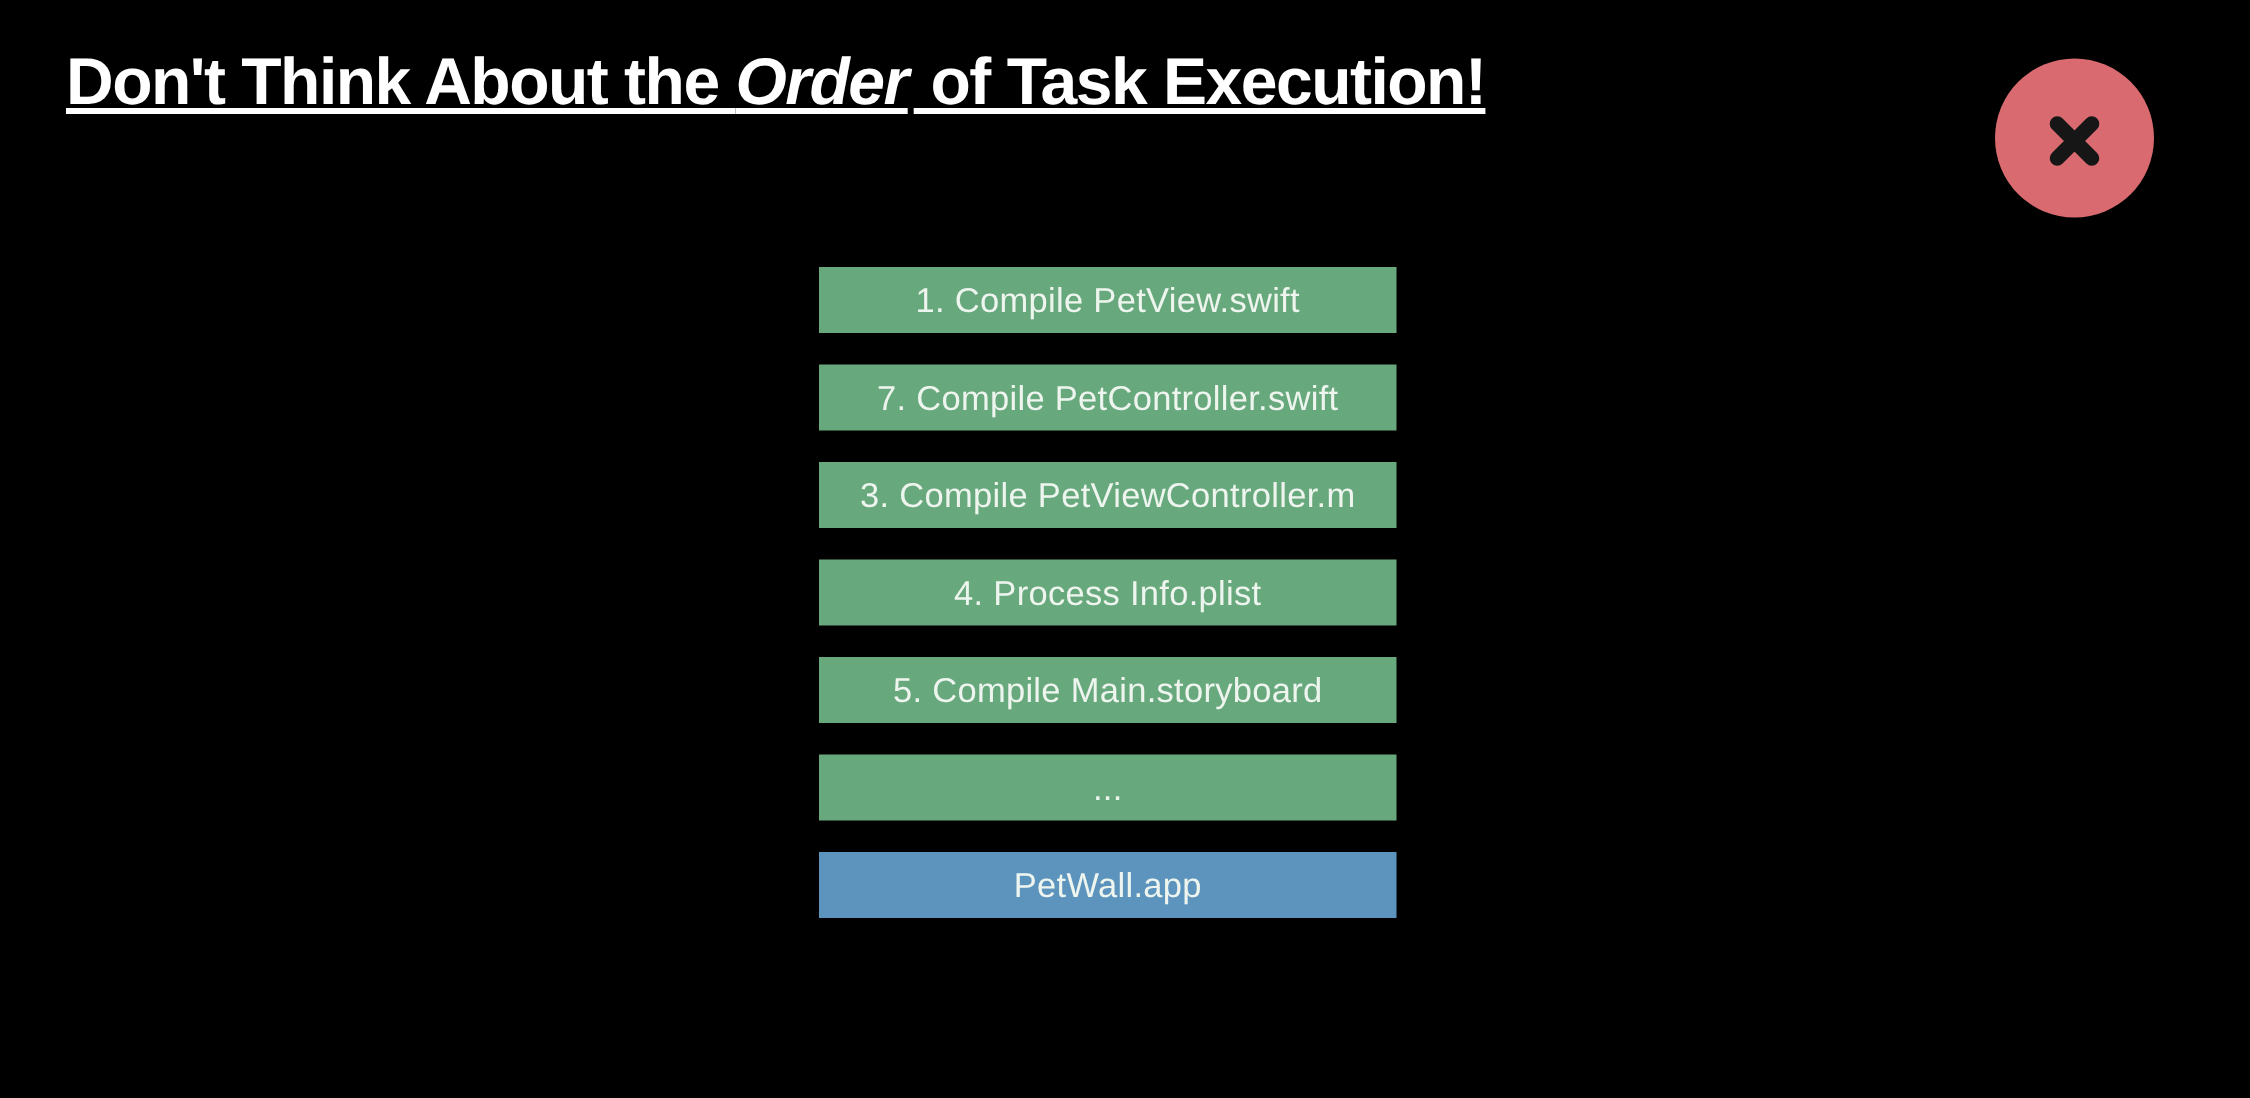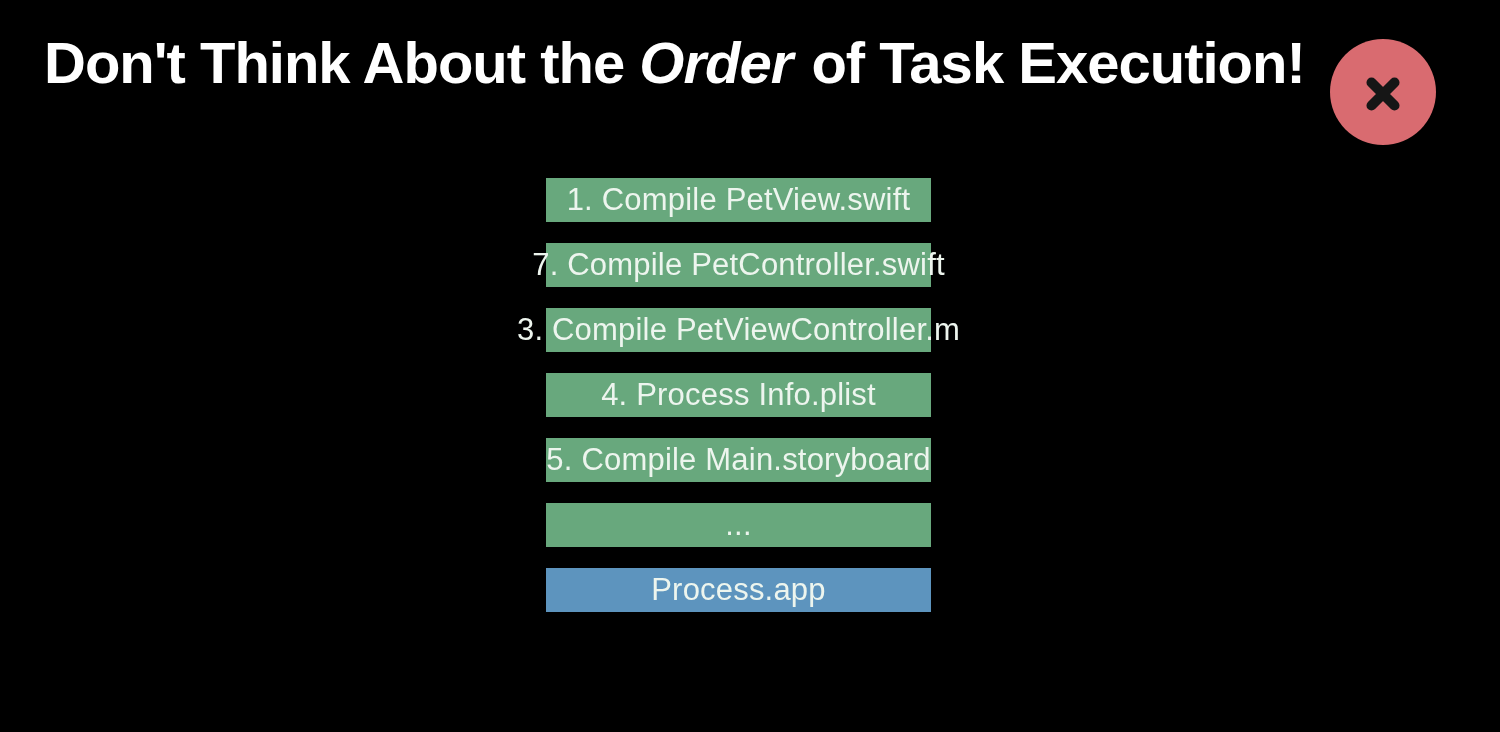--- a/index.html
+++ b/index.html
@@ -23,26 +23,27 @@
     position: relative;
     width: 1500px;
     height: 732px;
     background: var(--background);
     overflow: hidden;
   }
   .title {
     position: absolute;
     left: 44px;
     top: 27px;
-    font-size: 58px;
+    font-size: 44px;
     line-height: 1.25;
     font-weight: 700;
     letter-spacing: -1px;
     color: var(--title-text);
     white-space: nowrap;
+    text-decoration: underline;
   }
   .title .italic {
     font-style: italic;
     padding-right: 4px;
   }
   .close-btn {
     position: absolute;
     left: 1330px;
     top: 39px;
     width: 106px;
@@ -77,21 +78,21 @@
     width: 385px;
   }
   .bar {
     height: 44px;
     margin-bottom: 21px;
     background: var(--task-bar);
     display: flex;
     align-items: center;
     justify-content: center;
     color: var(--bar-text);
-    font-size: 31px;
+    font-size: 23px;
     letter-spacing: 0.2px;
     white-space: nowrap;
     text-align: center;
   }
   .bar.output {
     background: var(--output-bar);
     margin-bottom: 0;
   }
 </style>
 </head>
@@ -109,16 +110,16 @@
     </span>
   </button>
 
   <div class="stack">
     <div class="bar">1. Compile PetView.swift</div>
     <div class="bar">7. Compile PetController.swift</div>
     <div class="bar">3. Compile PetViewController.m</div>
     <div class="bar">4. Process Info.plist</div>
     <div class="bar">5. Compile Main.storyboard</div>
     <div class="bar">...</div>
-    <div class="bar output">Process.app</div>
+    <div class="bar output">PetWall.app</div>
   </div>
 
 </div>
 
 </body></html>

